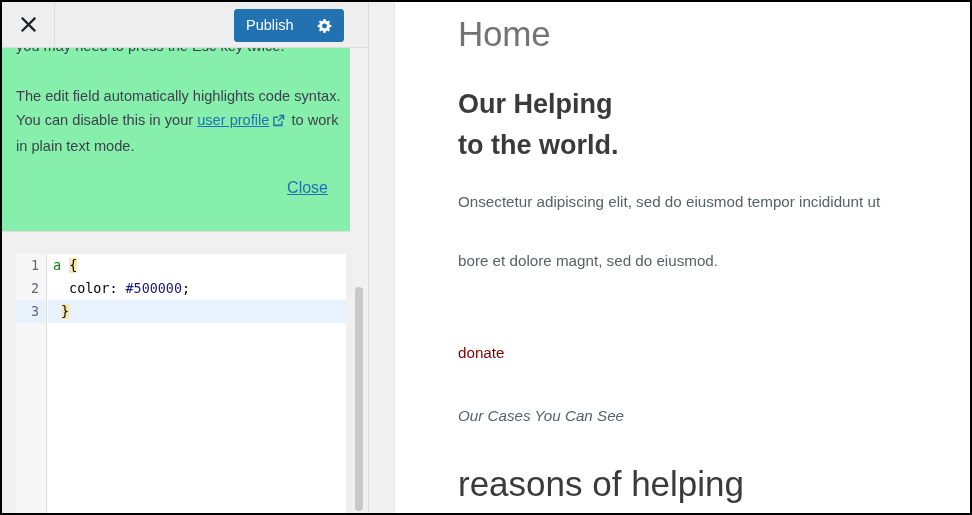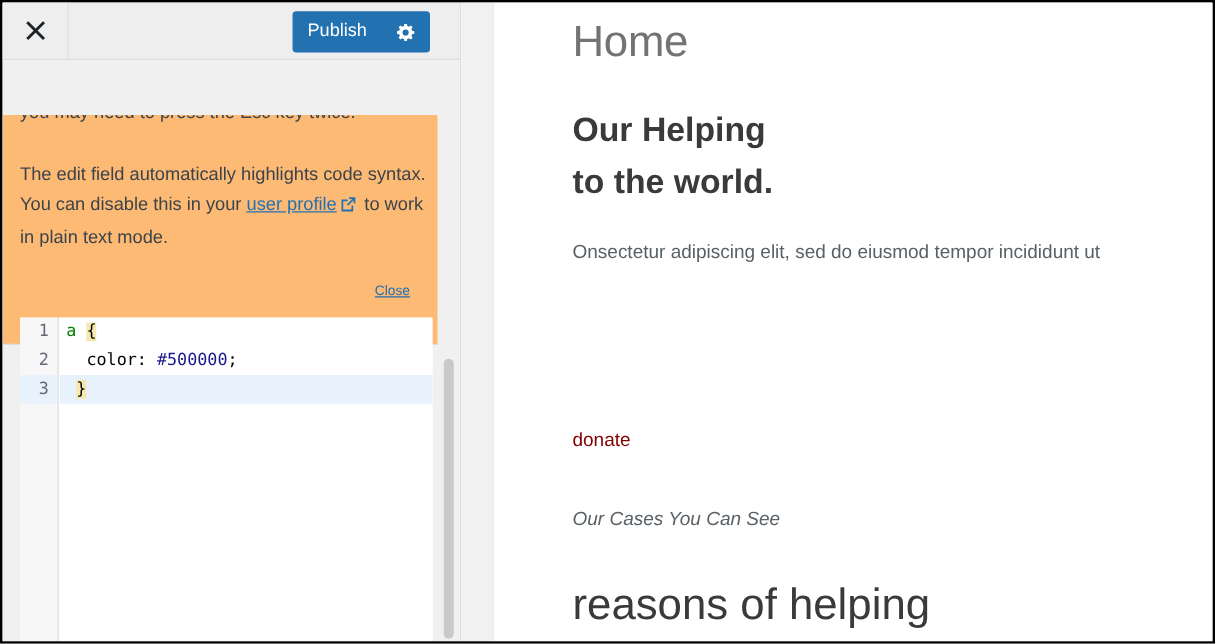--- a/index.html
+++ b/index.html
@@ -96,26 +96,25 @@
     cursor: pointer;
   }
 
   
   .notice {
     position: absolute;
     left: 0;
     top: 46px;
     width: 348px;
     height: 184px;
-    background: #fdba74;
+    background: #86efac;
     border-bottom: 1px solid #dddddd;
     box-sizing: border-box;
     padding: 0 20px;
     overflow: hidden;
-    margin-top: 44px;
   }
   .notice p {
     margin: 0;
     color: #3c434a;
     font-size: 14.6px;
     line-height: 24px;
   }
   .notice-p1 {
     position: absolute;
     left: 14px;
@@ -138,21 +137,21 @@
     margin: 0 2px 0 3px;
   }
   .close-link-wrap {
     position: absolute;
     right: 22px;
     top: 131px;
   }
   .close-link {
     color: #2271b1;
     text-decoration: underline;
-    font-size: 11px;
+    font-size: 16px;
     cursor: pointer;
   }
 
   
   .editor-shell {
     position: absolute;
     left: 14px;
     top: 252px;
     width: 330px;
     height: 259px;
@@ -384,20 +383,21 @@
     <div class="preview-gutter"></div>
     <div class="preview-body">
 
       <div class="pv-site-title">Home</div>
 
       <div class="pv-h2">Our Helping
 to the world.</div>
 
       <div class="pv-para1">Onsectetur adipiscing elit, sed do eiusmod tempor incididunt ut</div>
 
+      <div class="pv-para2">bore et dolore magnt, sed do eiusmod.</div>
 
       <a class="pv-donate">donate</a>
 
       <div class="pv-cases">Our Cases You Can See</div>
 
       <div class="pv-h3">reasons of helping</div>
     </div>
   </div>
 
 </div>

